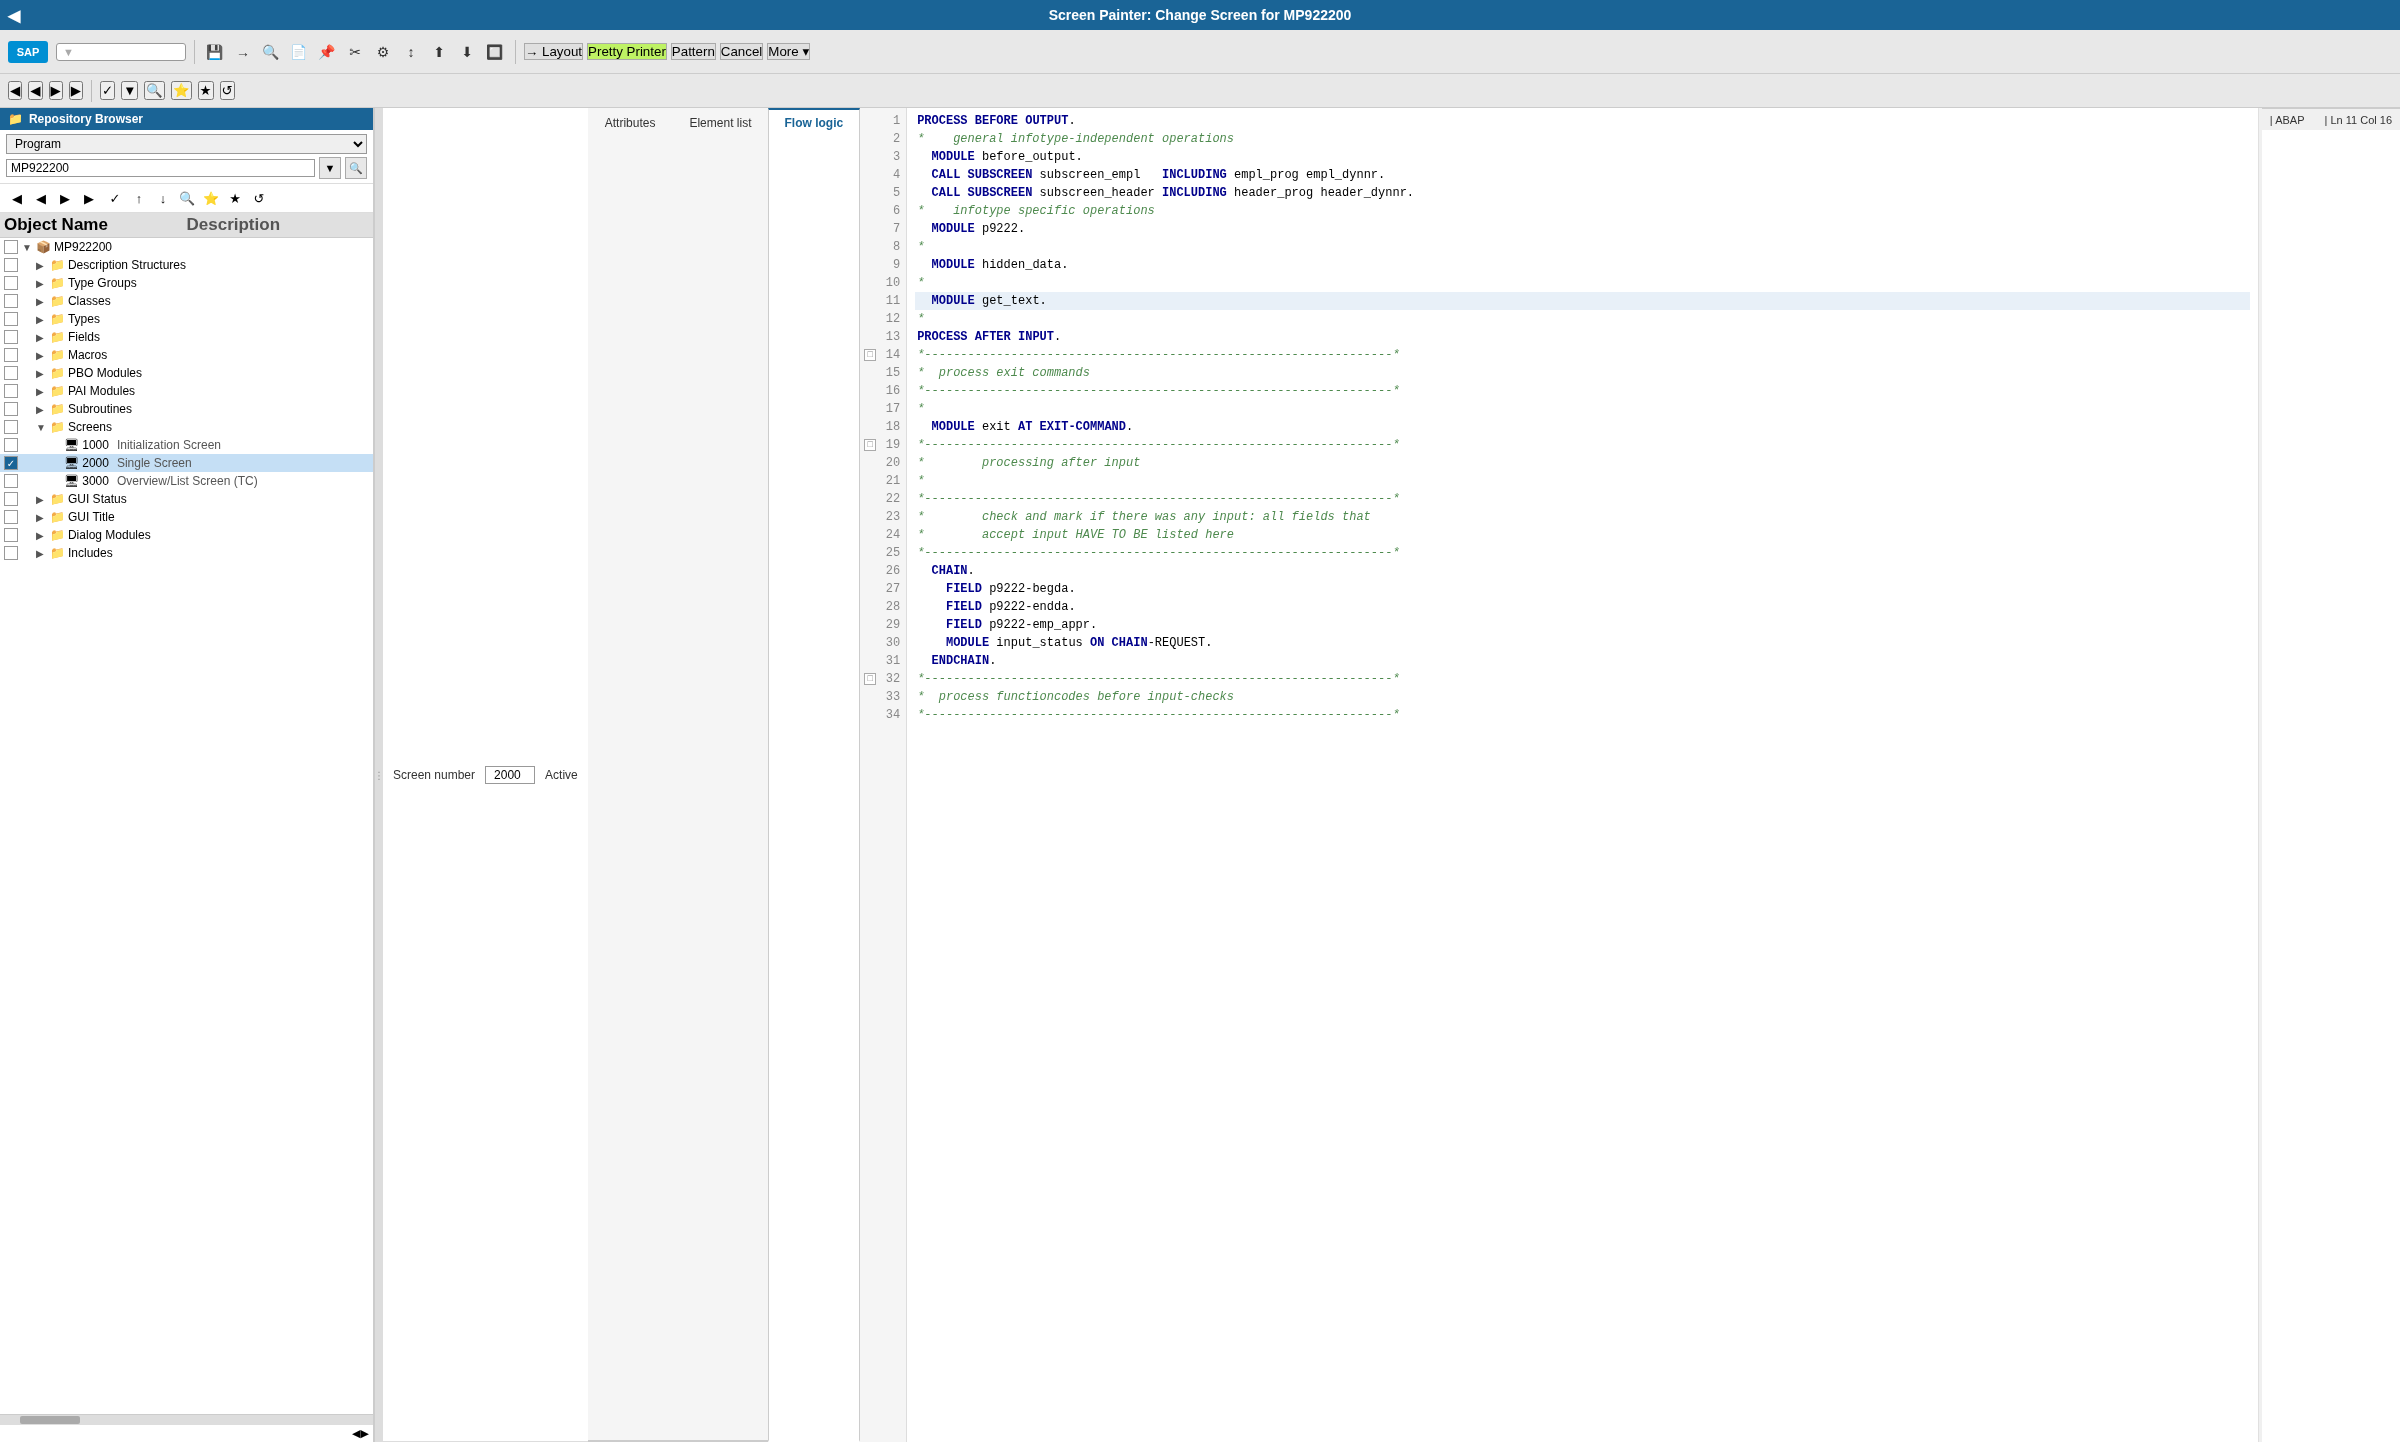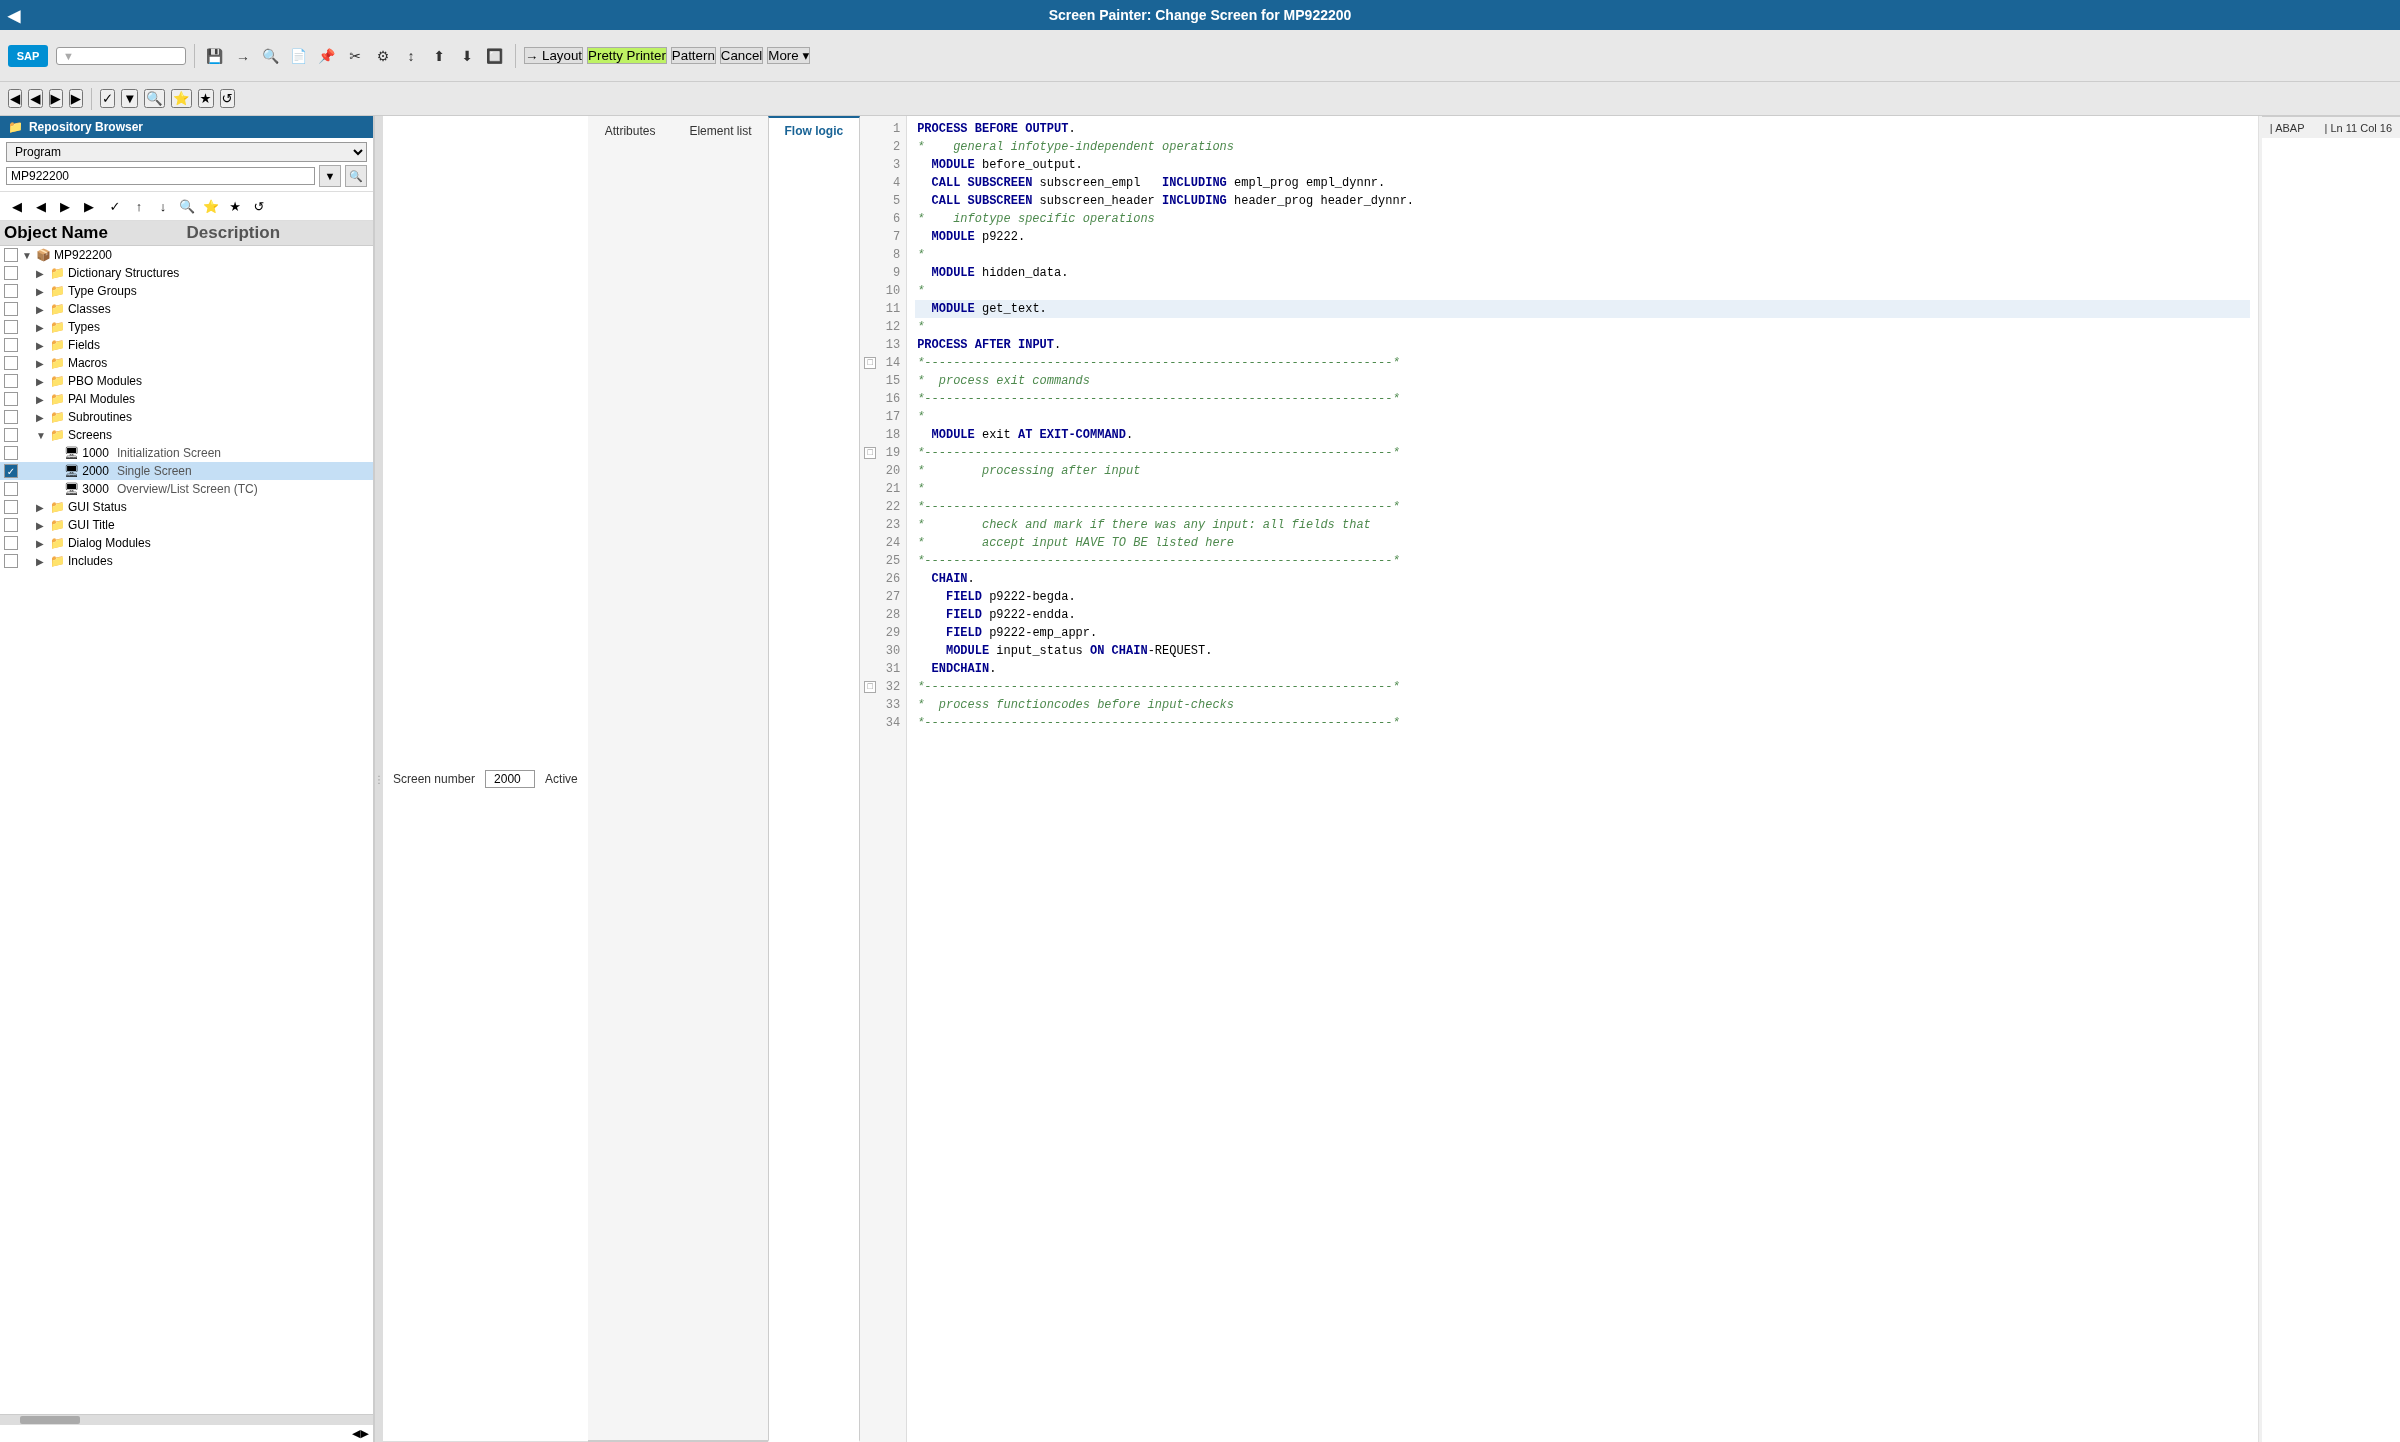--- a/index.html
+++ b/index.html
@@ -28,21 +28,21 @@
     }
 
     
     #toolbar {
       background: #e8e8e8;
       border-bottom: 1px solid #ccc;
       padding: 4px 8px;
       display: flex;
       align-items: center;
       gap: 4px;
-      height: 52px;
+      height: 44px;
     }
     #toolbar .sap-logo {
       width: 40px;
       height: 22px;
       background: #008fd3;
       border-radius: 3px;
       display: flex;
       align-items: center;
       justify-content: center;
       color: white;
@@ -465,21 +465,21 @@
           <span class="indent" style="width: 0px;"></span>
           <span class="expand-icon">▼</span>
           <span class="node-icon">📦</span>
           <span class="label">MP922200</span>
         </div>
         <div class="tree-row">
           <div class="checkbox"></div>
           <span class="indent" style="width: 14px;"></span>
           <span class="expand-icon">▶</span>
           <span class="node-icon">📁</span>
-          <span class="label">Dictionary Structures</span>
+          <span class="label">Description Structures</span>
         </div>
         <div class="tree-row">
           <div class="checkbox"></div>
           <span class="indent" style="width: 14px;"></span>
           <span class="expand-icon">▶</span>
           <span class="node-icon">📁</span>
           <span class="label">Type Groups</span>
         </div>
         <div class="tree-row">
           <div class="checkbox"></div>

